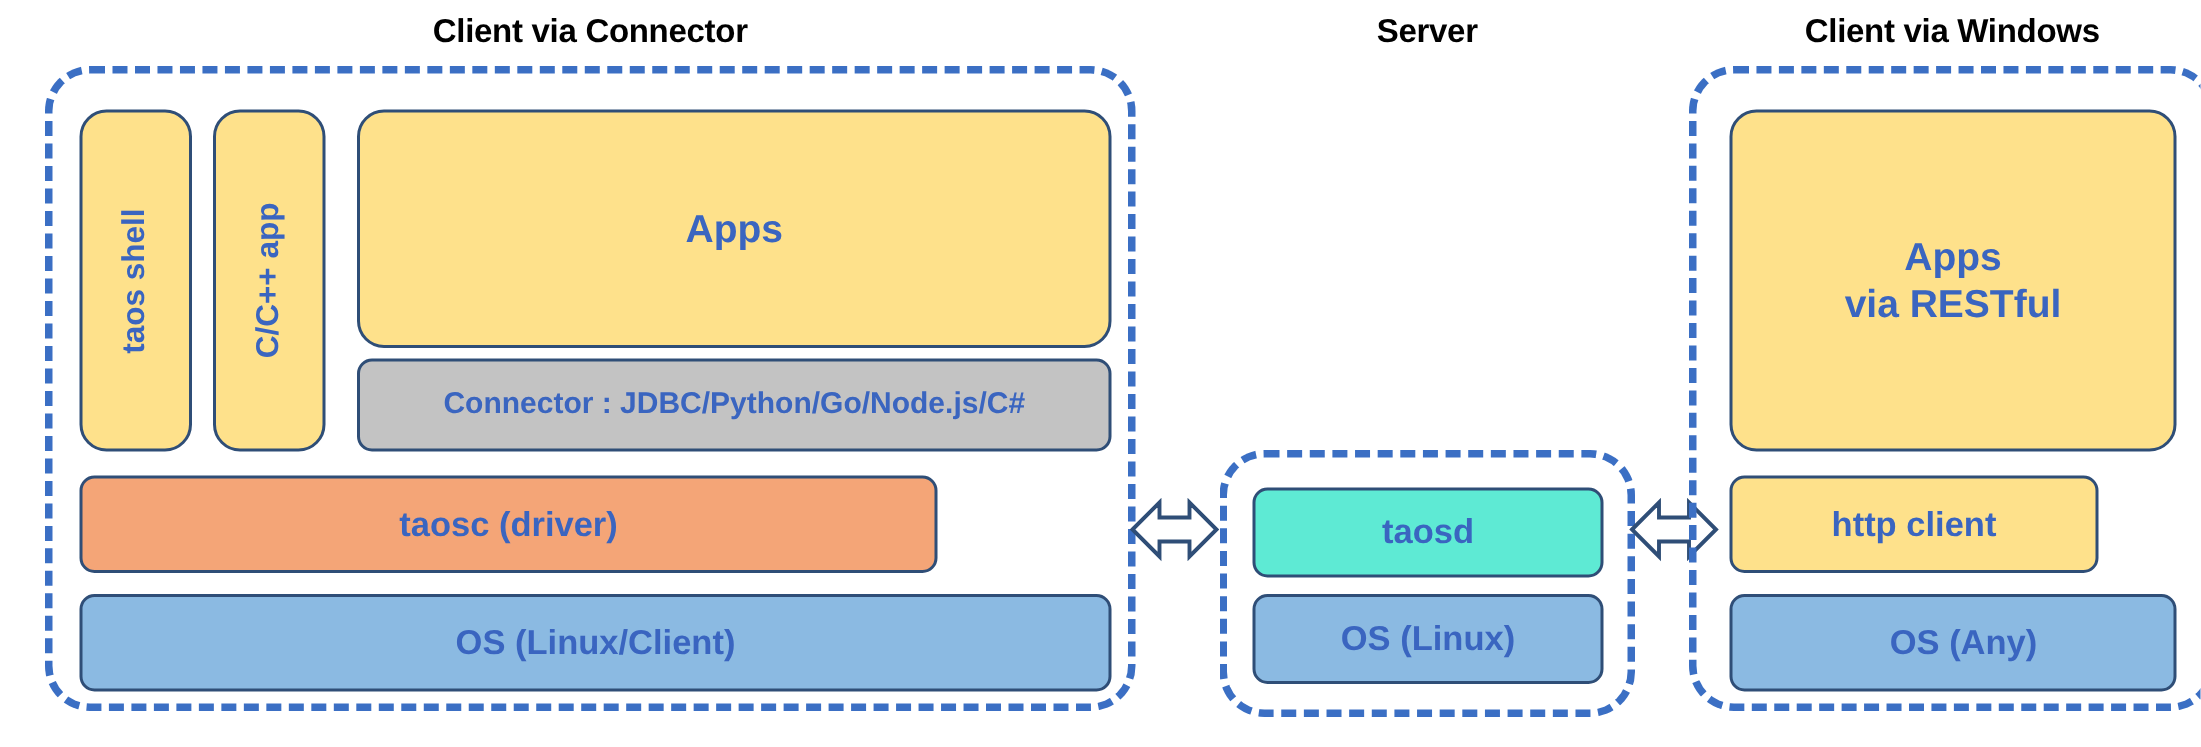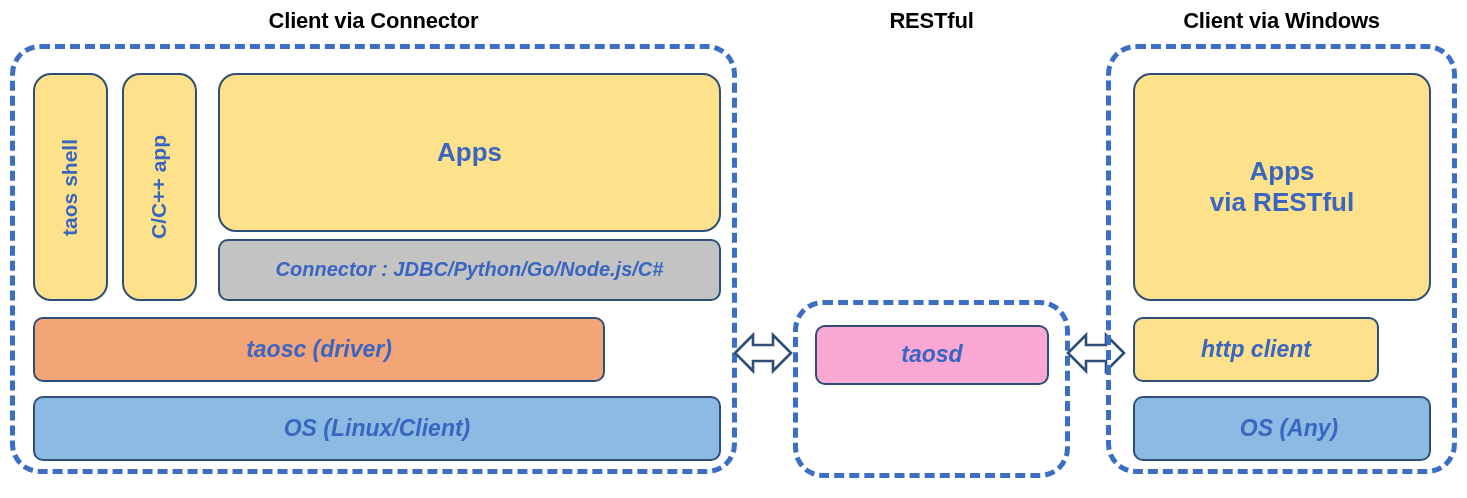--- a/index.html
+++ b/index.html
@@ -11,20 +11,21 @@
     width: 1467px;
     height: 498px;
     position: relative;
     overflow: hidden;
     font-family: "Liberation Sans", sans-serif;
   }
 
   .canvas {
     position: absolute;
     inset: 0;
+    margin-left: 20px;
   }
 
   
   .section-title {
     position: absolute;
     text-align: center;
     color: #000000;
     font-weight: bold;
     font-size: 22px;
     line-height: 26px;
@@ -50,27 +51,27 @@
     display: flex;
     align-items: center;
     justify-content: center;
     text-align: center;
     color: #3A65C0;
     font-weight: bold;
     font-size: 21px;
     line-height: 1.18;
     overflow: hidden;
   }
-  .box.small-radius { border-radius: 10px; font-style: italic; }
+  .box.small-radius { border-radius: 10px; }
   .box.big-radius  { border-radius: 18px; }
 
   .fill-yellow { background: #FEE18B; }
   .fill-orange { background: #F4A577; }
   .fill-blue   { background: #8BBAE2; }
-  .fill-green  { background: #f9a8d4; }
+  .fill-green  { background: #5eead4; }
   .fill-gray   { background: #C3C3C3; }
 
   .vtext {
     writing-mode: vertical-rl;
     transform: rotate(180deg);
     white-space: nowrap;
   }
 
   .label { display: block; }
   .multiline { white-space: pre-line; }
@@ -80,21 +81,21 @@
     position: absolute;
   }
 </style>
 </head>
 <body>
 
 <div class="canvas">
 
   <div class="section-title" style="left:10px; top:8px; width:727px;">Client via Connector</div>
 
-  <div class="section-title" style="left:793px; top:8px; width:277px;">RESTful</div>
+  <div class="section-title" style="left:793px; top:8px; width:277px;">Server</div>
 
   <div class="section-title" style="left:1106px; top:8px; width:351px;">Client via Windows</div>
 
   <div class="group" style="left:10px; top:44px; width:727px; height:430px;"></div>
 
   <div class="box big-radius fill-yellow" style="left:33px; top:73px; width:75px; height:228px;">
     <span class="label vtext">taos shell</span>
   </div>
 
   <div class="box big-radius fill-yellow" style="left:122px; top:73px; width:75px; height:228px;">
@@ -122,20 +123,23 @@
       <polygon points="2,26 20,8 20,18 40,18 40,8 58,26 40,44 40,34 20,34 20,44" fill="#FFFFFF" stroke="#2F4E77" stroke-width="2.6" stroke-linejoin="miter"></polygon>
     </svg>
   </div>
 
   <div class="group" style="left:793px; top:300px; width:277px; height:178px;"></div>
 
   <div class="box small-radius fill-green" style="left:815px; top:325px; width:234px; height:60px; font-size:23px;">
     <span class="label">taosd</span>
   </div>
 
+  <div class="box small-radius fill-blue" style="left:815px; top:396px; width:234px; height:60px; font-size:23px;">
+    <span class="label">OS (Linux)</span>
+  </div>
 
   <div class="arrow" style="left:1066px; top:327px; width:60px; height:52px;">
     <svg width="60" height="52" viewBox="0 0 60 52" xmlns="http://www.w3.org/2000/svg">
       <polygon points="2,26 20,8 20,18 40,18 40,8 58,26 40,44 40,34 20,34 20,44" fill="#FFFFFF" stroke="#2F4E77" stroke-width="2.6" stroke-linejoin="miter"></polygon>
     </svg>
   </div>
 
   <div class="group" style="left:1106px; top:44px; width:351px; height:430px;"></div>
 
   <div class="box big-radius fill-yellow" style="left:1133px; top:73px; width:298px; height:228px; font-size:26px;">

